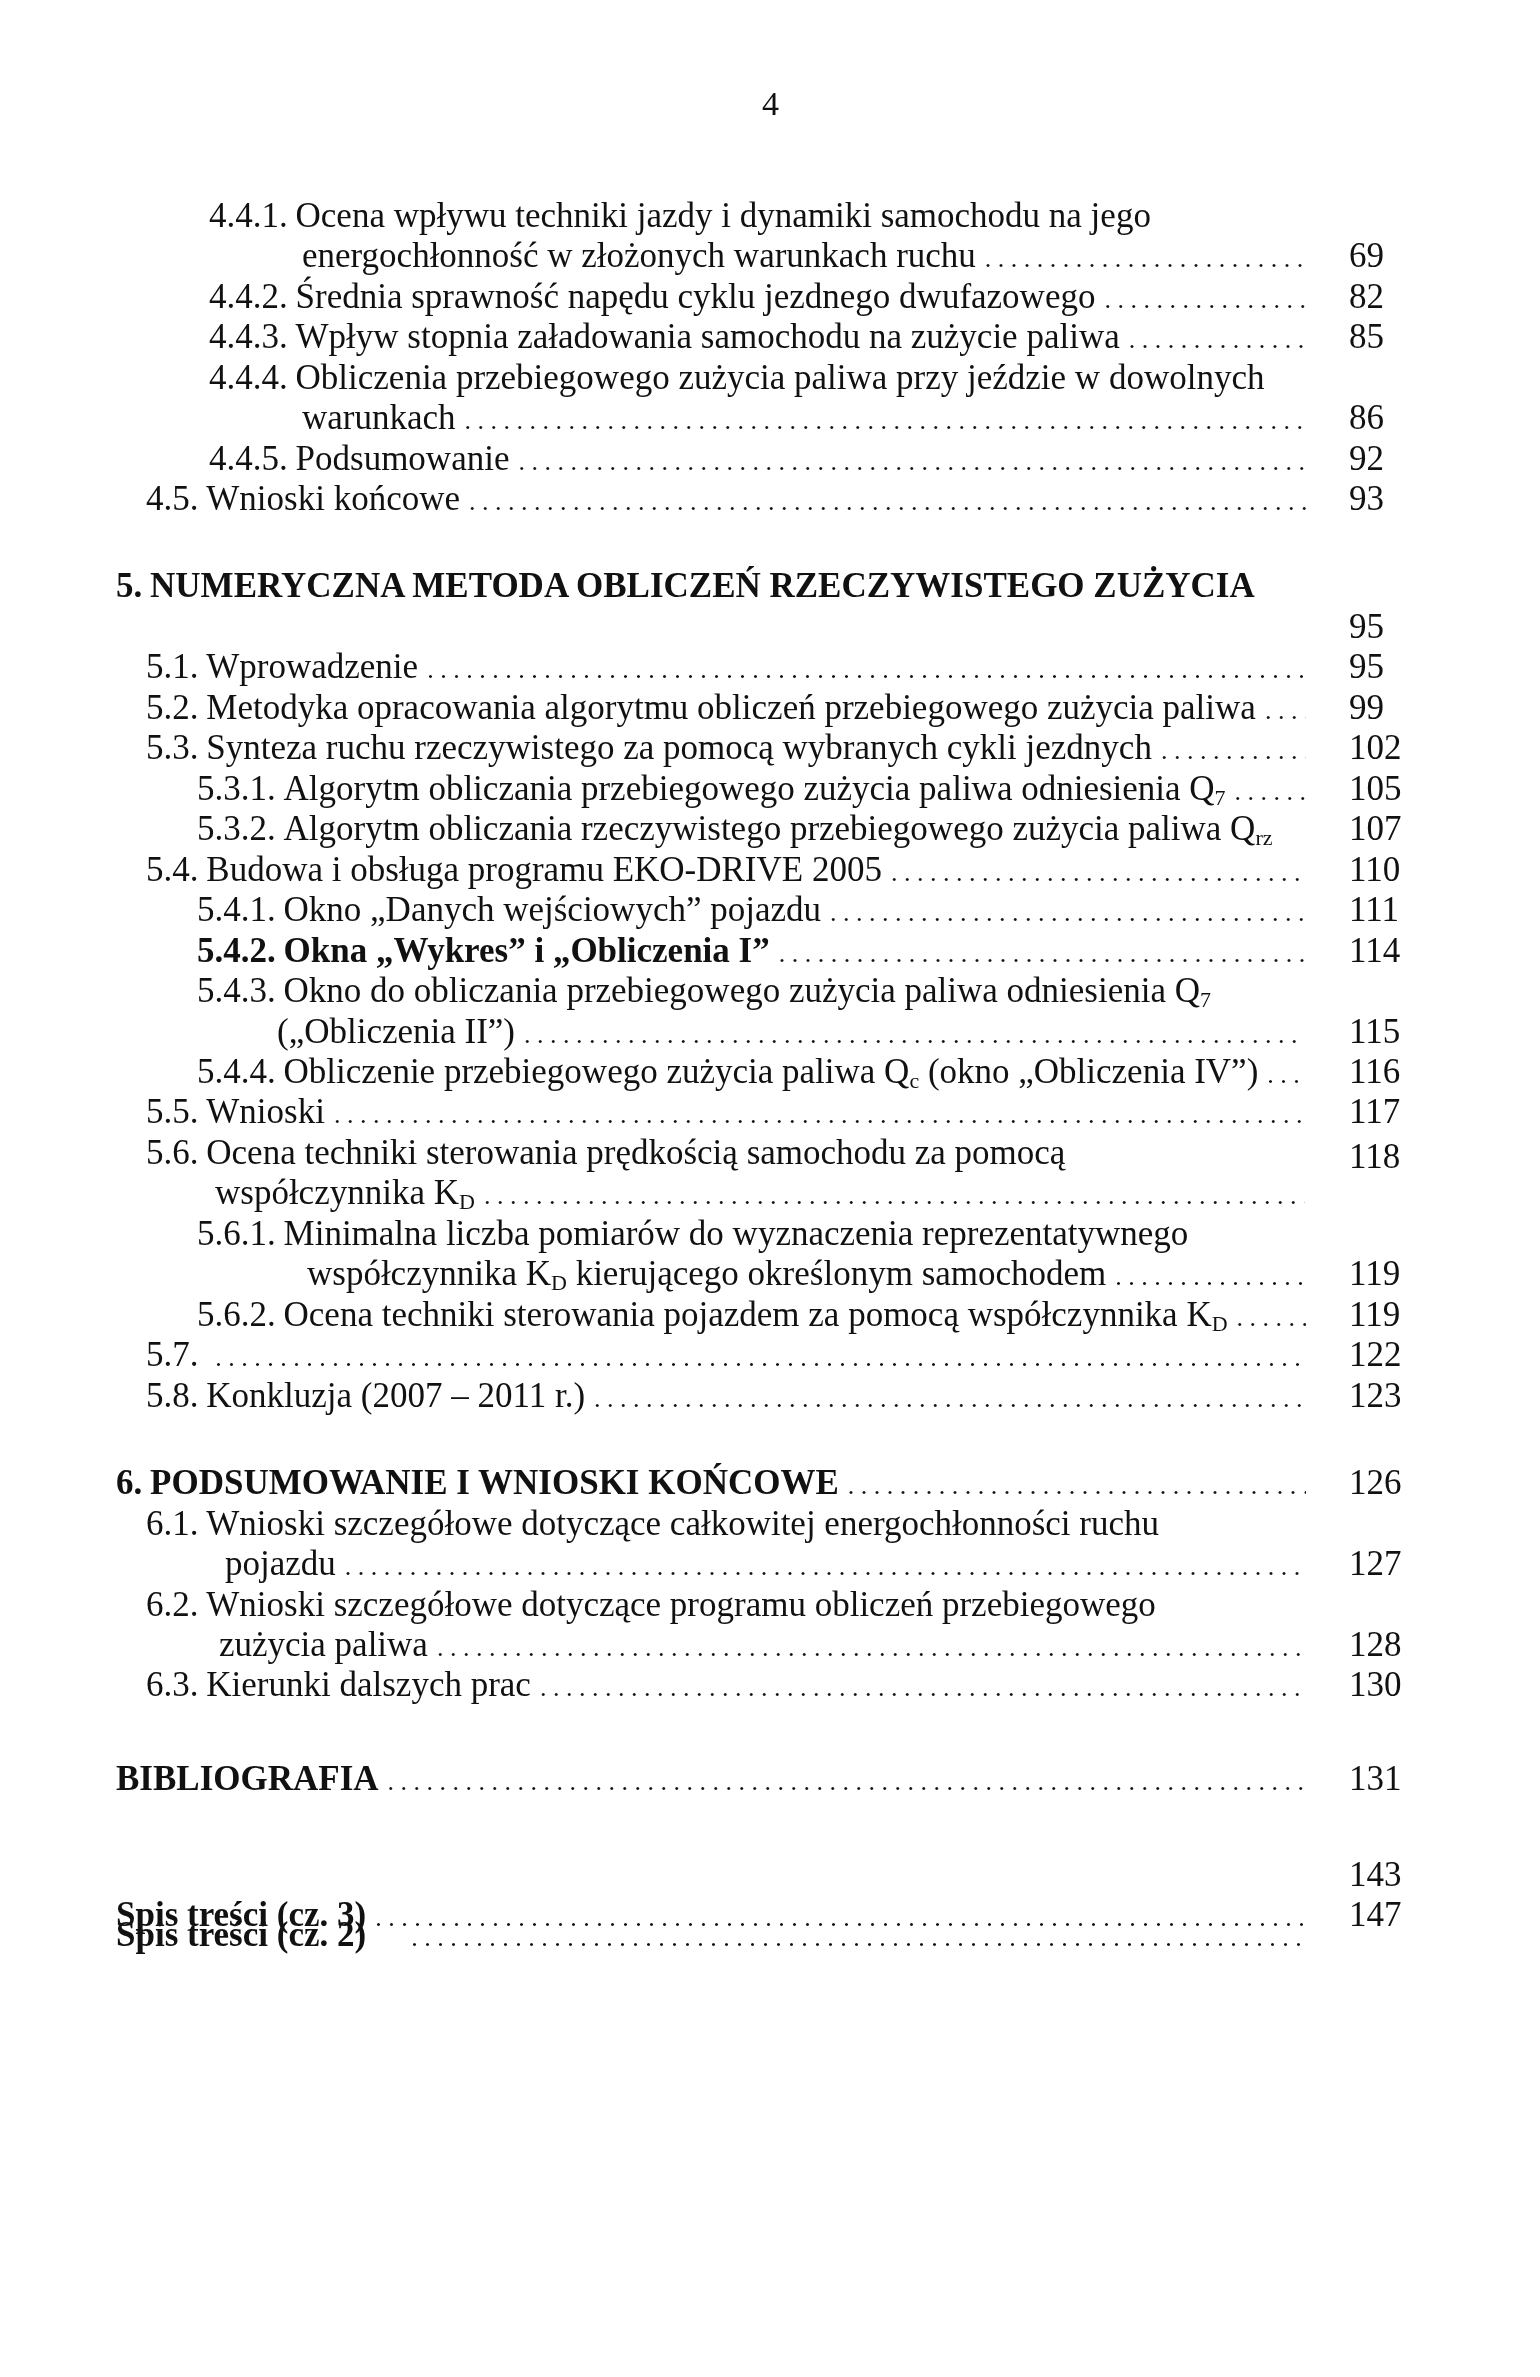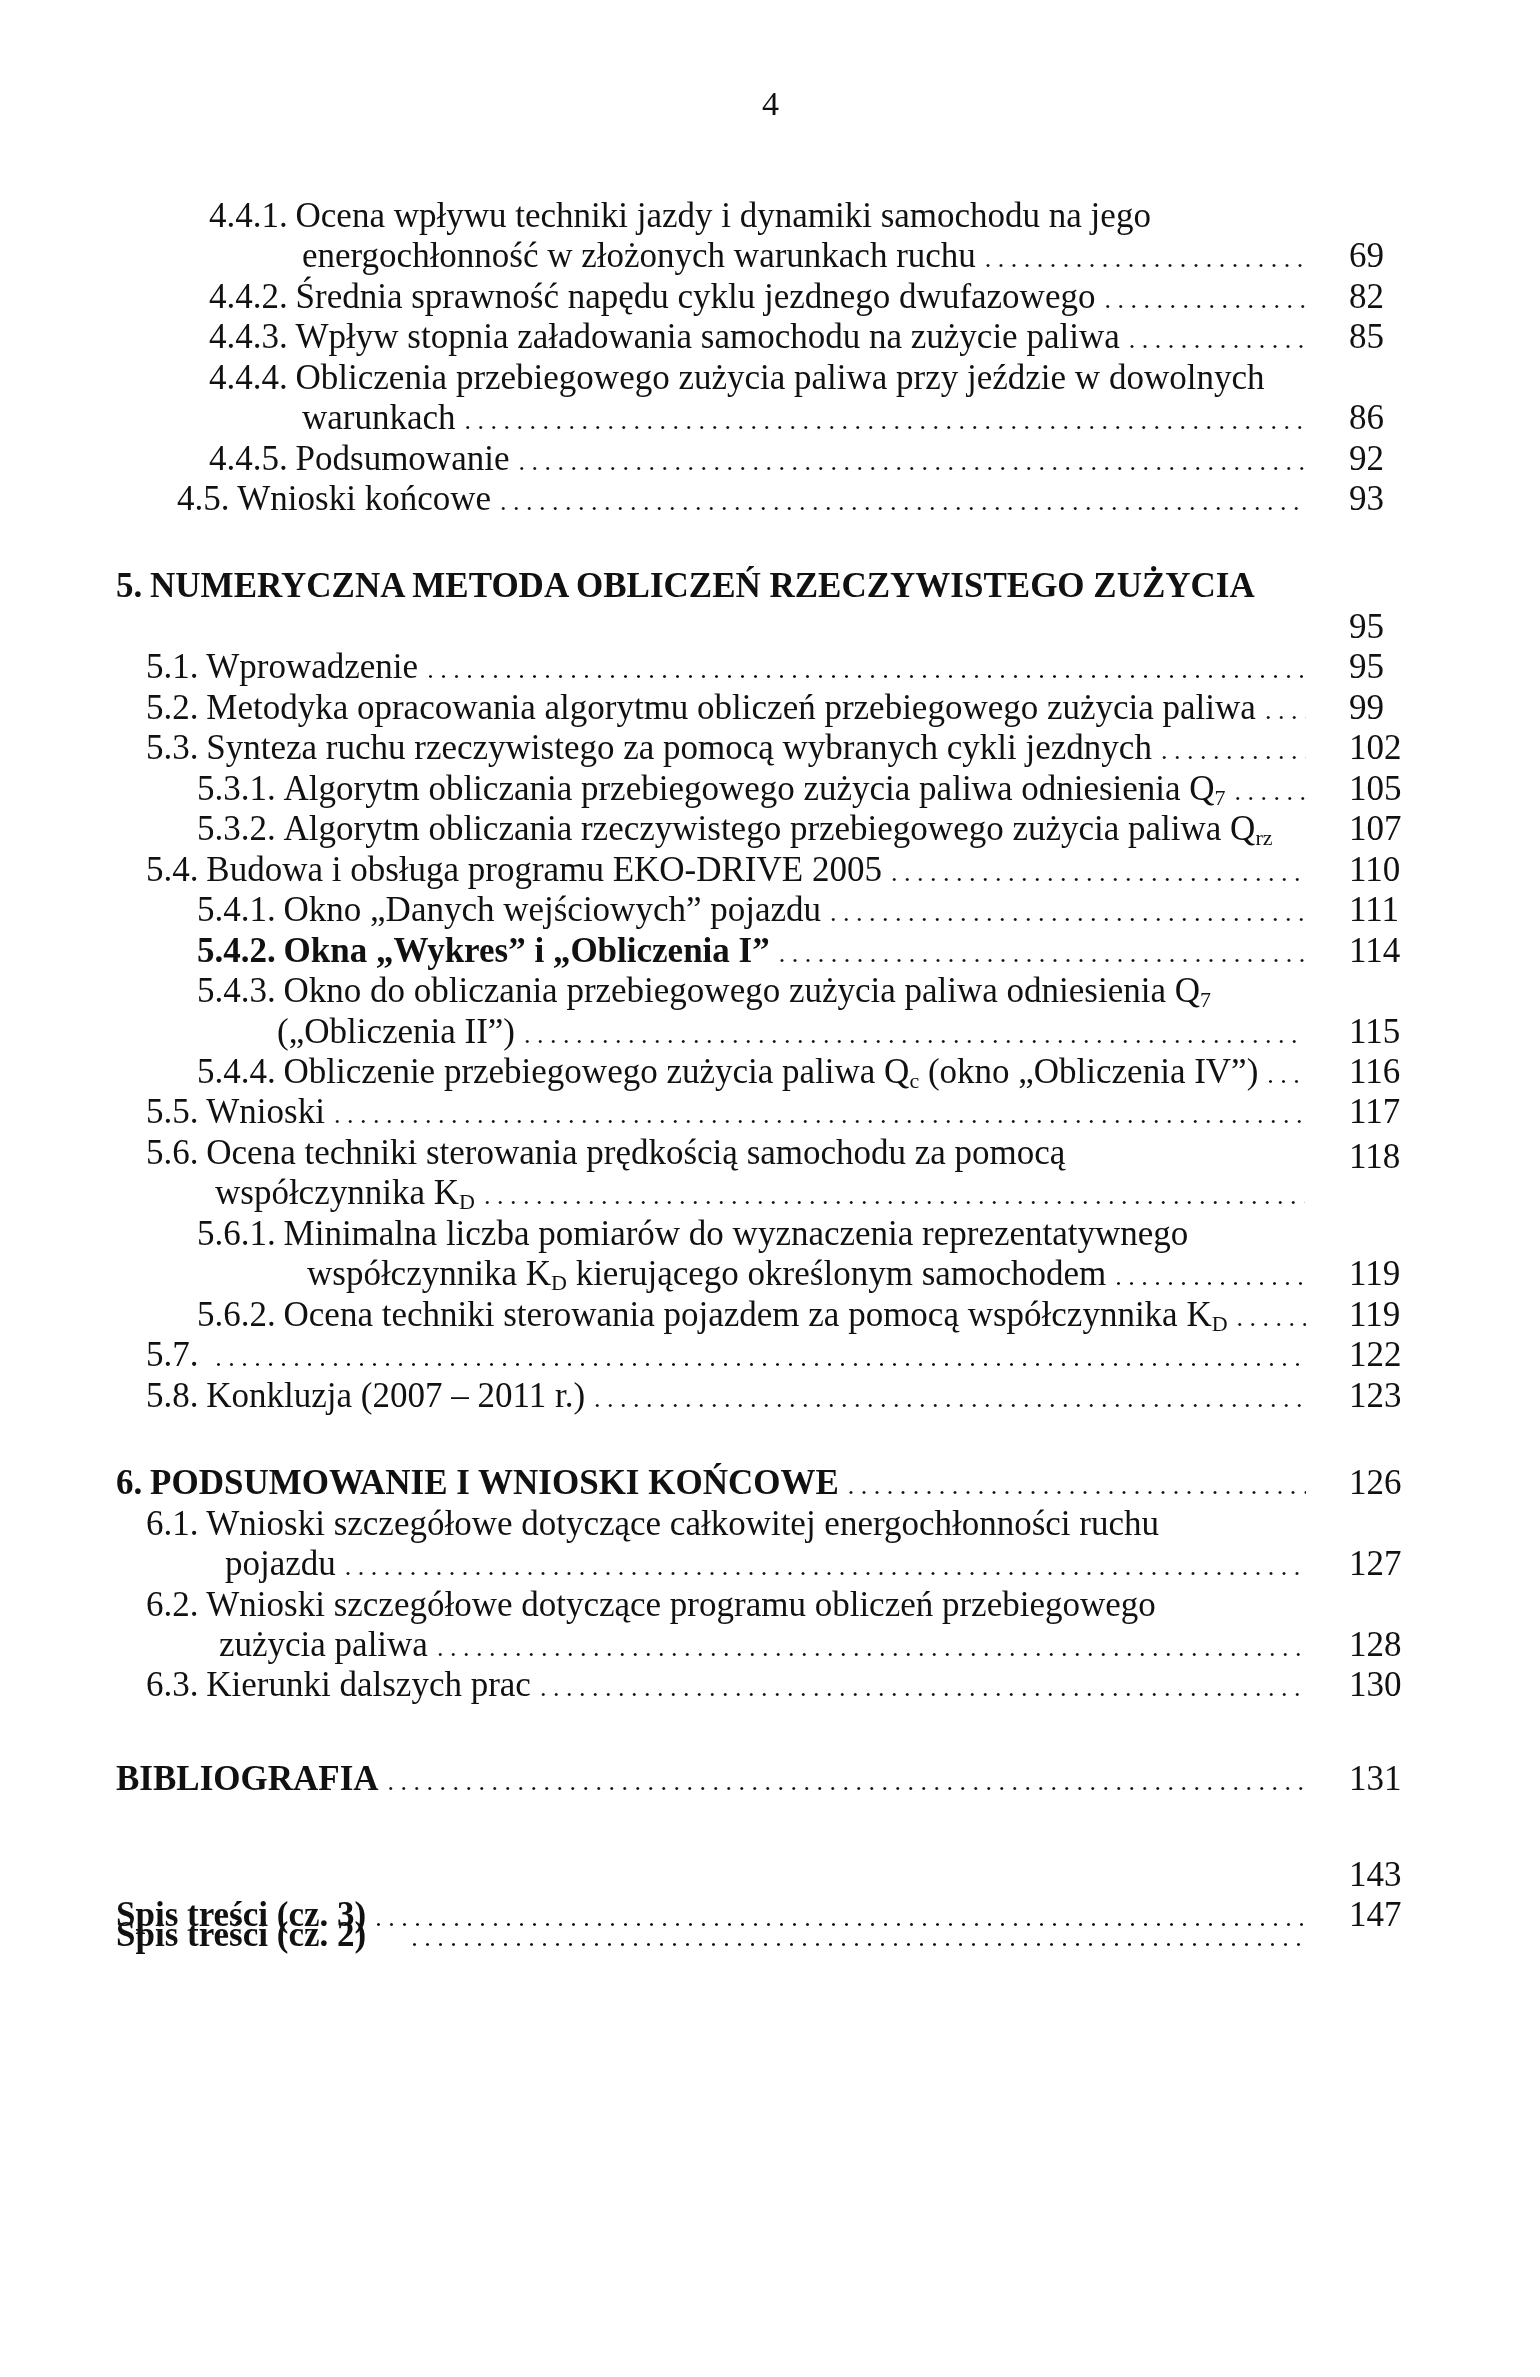--- a/index.html
+++ b/index.html
@@ -68,21 +68,21 @@
       <span class="leader"></span>
     </div>
     <div class="row" style="left: 1349px; top: 398px;">86</div>
     <div class="row" style="left: 209px; top: 439px; width: 1103px;">
       <span class="num" style="margin-right: 7.8px;">4.4.5. </span>
       <span class="title"><span>Podsumowanie</span></span>
       <span class="leader"></span>
     </div>
     <div class="row" style="left: 1349px; top: 439px;">92</div>
     <div class="row" style="left: 146px; top: 479px; width: 1166px;">
-      <span class="num" style="margin-right: 7.8px; margin-left: 31px;">4.5. </span>
+      <span class="num" style="margin-right: 7.8px;">4.5. </span>
       <span class="title"><span>Wnioski końcowe</span></span>
       <span class="leader"></span>
     </div>
     <div class="row" style="left: 1349px; top: 479px;">93</div>
     <div class="row bold" style="left: 116px; top: 566px; width: 1196px;">
       <span class="num" style="margin-right: 7.8px;">5. </span>
       <span class="title"><span>NUMERYCZNA METODA OBLICZEŃ RZECZYWISTEGO ZUŻYCIA</span></span>
     </div>
     <div class="row" style="left: 1349px; top: 607px;">95</div>
     <div class="row" style="left: 146px; top: 647px; width: 1166px;">

